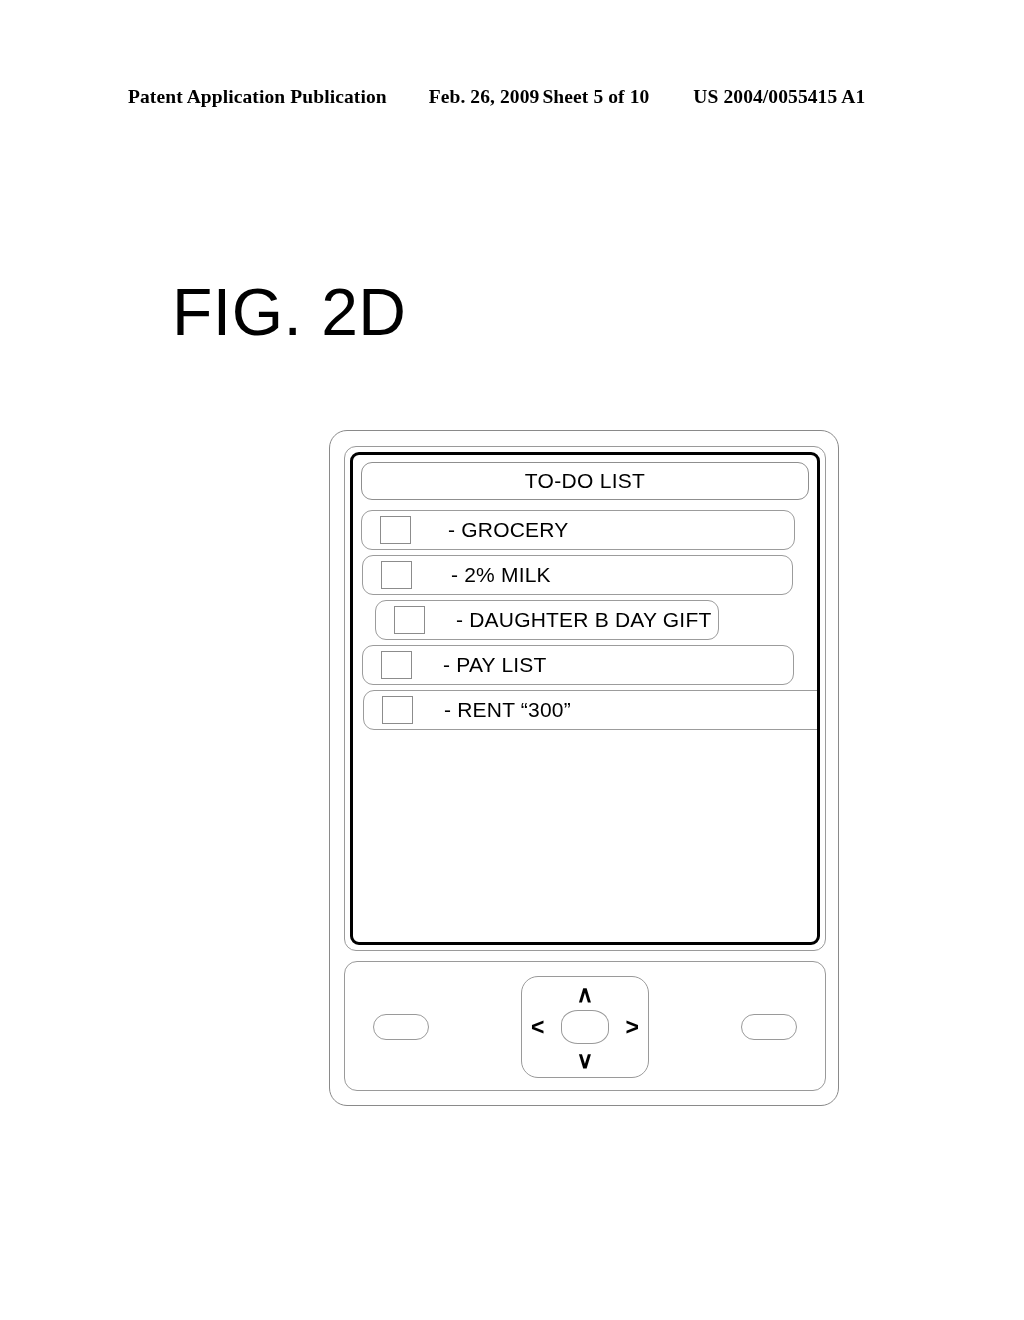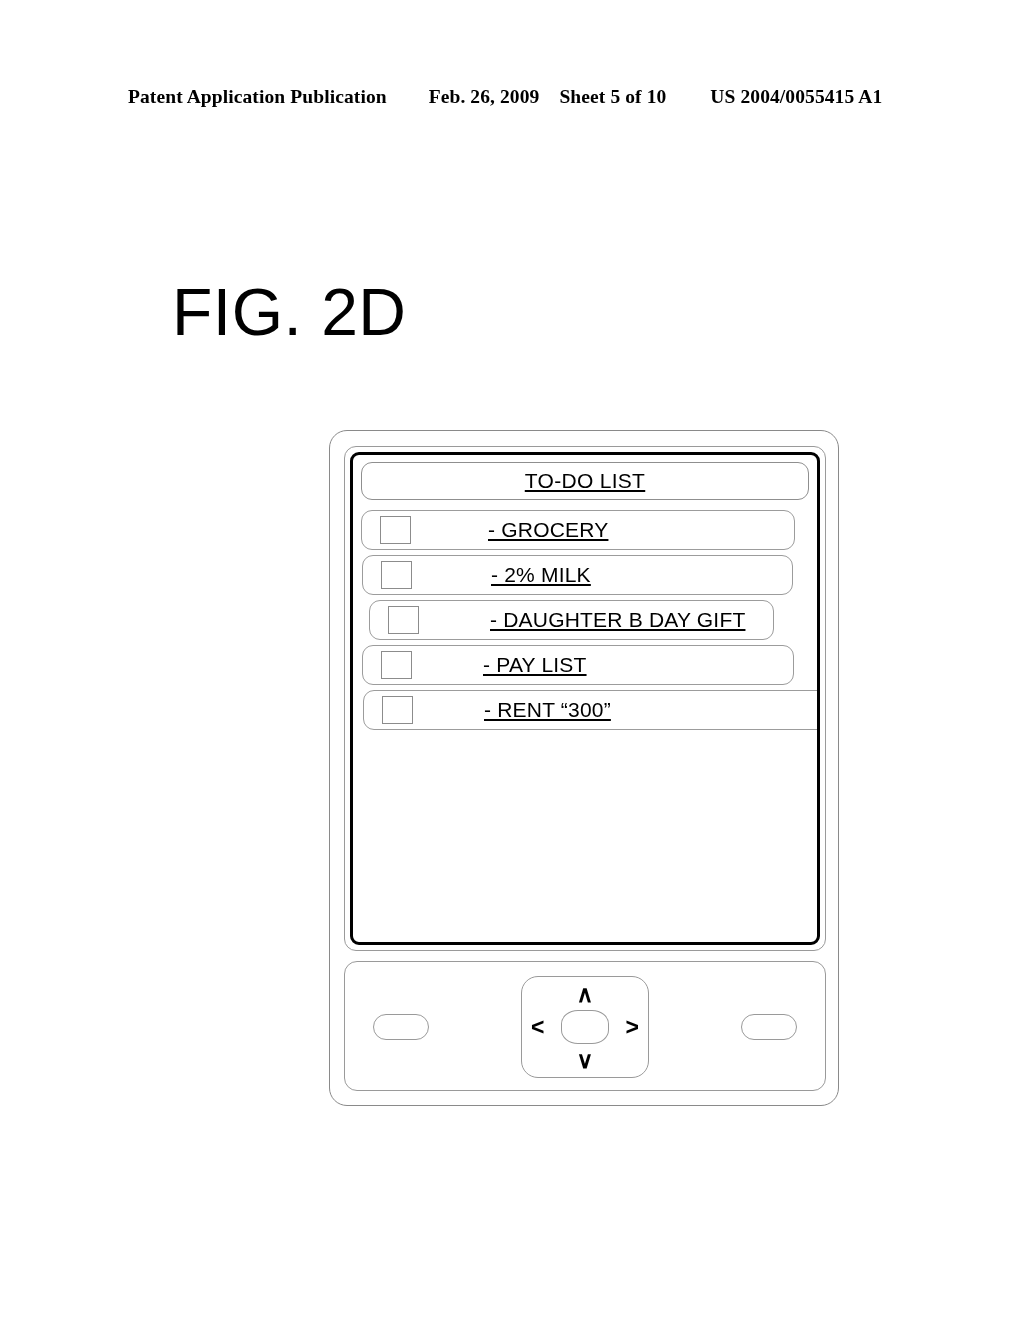--- a/index.html
+++ b/index.html
@@ -24,21 +24,21 @@
     width: 768px;
     display: flex;
     align-items: baseline;
     font-family: "Liberation Serif", serif;
     font-weight: bold;
     font-size: 19.5px;
     letter-spacing: 0.1px;
     white-space: nowrap;
   }
   .hdr-pub   { margin-right: 42px; }
-  .hdr-date  { margin-right: 20px; }
+  .hdr-date  { margin-right: 3px; }
   .hdr-sheet { margin-right: 44px; }
   .hdr-num   { }
 
   
   .fig-label {
     position: absolute;
     top: 274px;
     left: 172px;
     font-size: 66px;
     font-weight: normal;
@@ -81,21 +81,20 @@
     border-radius: 9px;
     box-sizing: border-box;
     background: #ffffff;
     overflow: hidden;
   }
   .screen-inner {
     position: absolute;
     left: 0; top: 0; right: 0; bottom: 0;
     padding: 7px 8px 16px 8px;
     box-sizing: border-box;
-    text-decoration: underline;
   }
 
   
   .list-title {
     height: 38px;
     border: 1.3px solid #8f8f8f;
     border-radius: 11px;
     box-sizing: border-box;
     display: flex;
     align-items: center;
@@ -108,41 +107,40 @@
   
   .list-row {
     height: 40px;
     border: 1.3px solid #9c9c9c;
     border-radius: 11px;
     box-sizing: border-box;
     display: flex;
     align-items: center;
     margin-bottom: 5px;
     position: relative;
-    gap: 40px;
   }
   .row-checkbox {
     width: 31px;
     height: 28px;
     border: 1.3px solid #8c8c8c;
     box-sizing: border-box;
     background: #ffffff;
     margin-left: 18px;
     flex: 0 0 auto;
   }
   .row-label {
     font-size: 21px;
     letter-spacing: 0.2px;
     white-space: nowrap;
   }
 
   
   .list-row.r0 { width: 434px; margin-left: 0px; }
   .list-row.r1 { width: 431px; margin-left: 1px; }
-  .list-row.r2 { width: 405px; margin-left: 8px; }
+  .list-row.r2 { width: 344px; margin-left: 14px; }
   .list-row.r3 { width: 432px; margin-left: 1px; }
   .list-row.r4 { width: 505px; margin-left: 2px; }
 
   .list-row.r0 .row-label { margin-left: 37px; }
   .list-row.r1 .row-label { margin-left: 39px; }
   .list-row.r2 .row-label { margin-left: 31px; }
   .list-row.r3 .row-label { margin-left: 31px; }
   .list-row.r4 .row-label { margin-left: 31px; }
 
   

